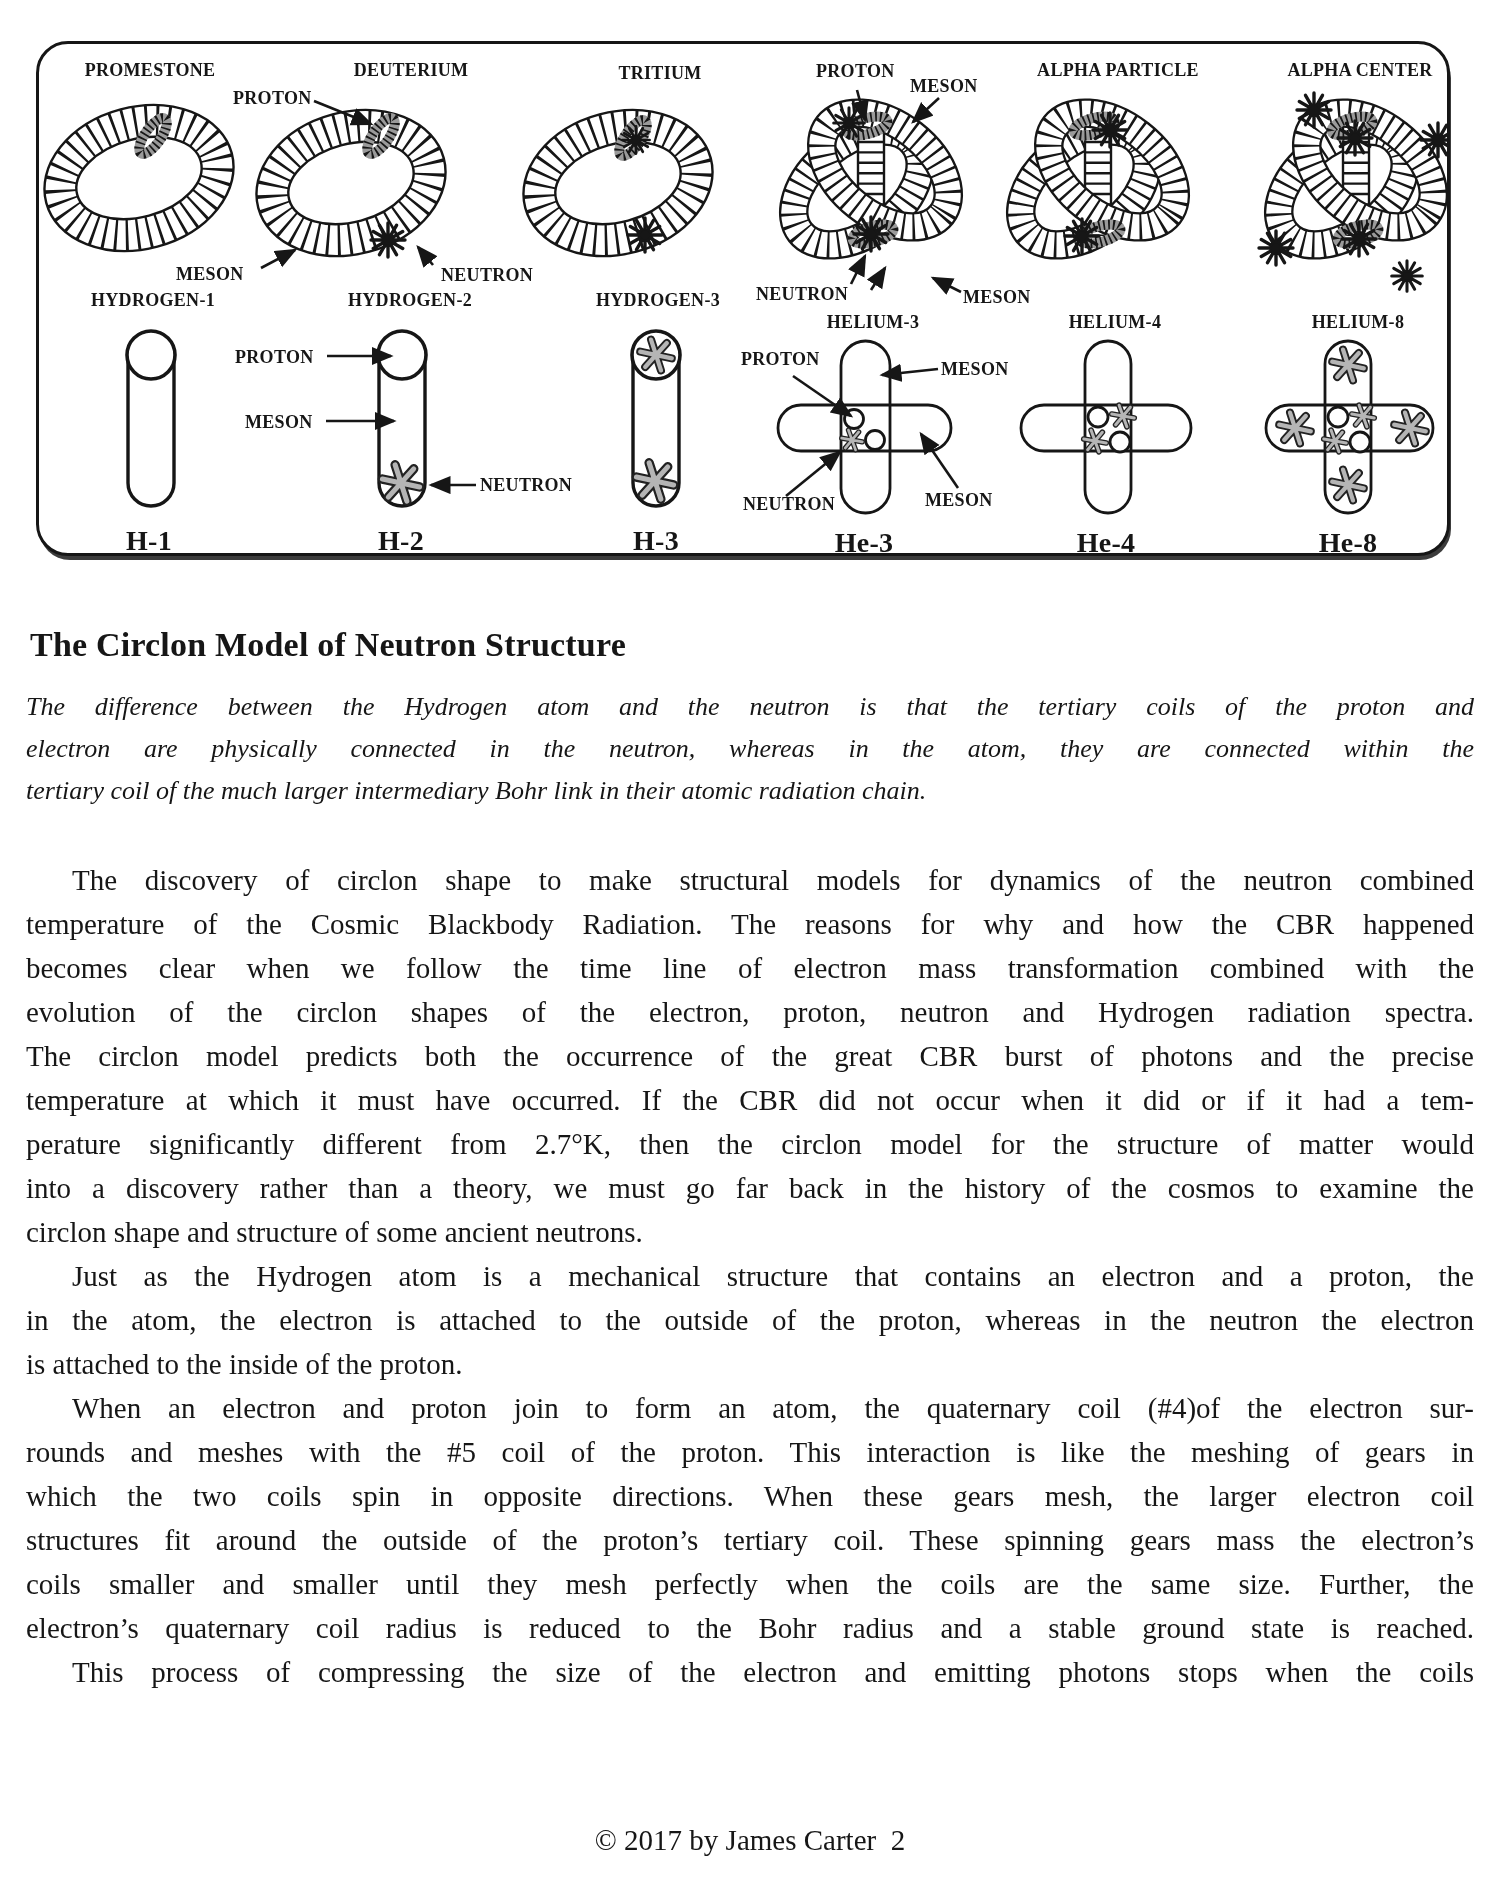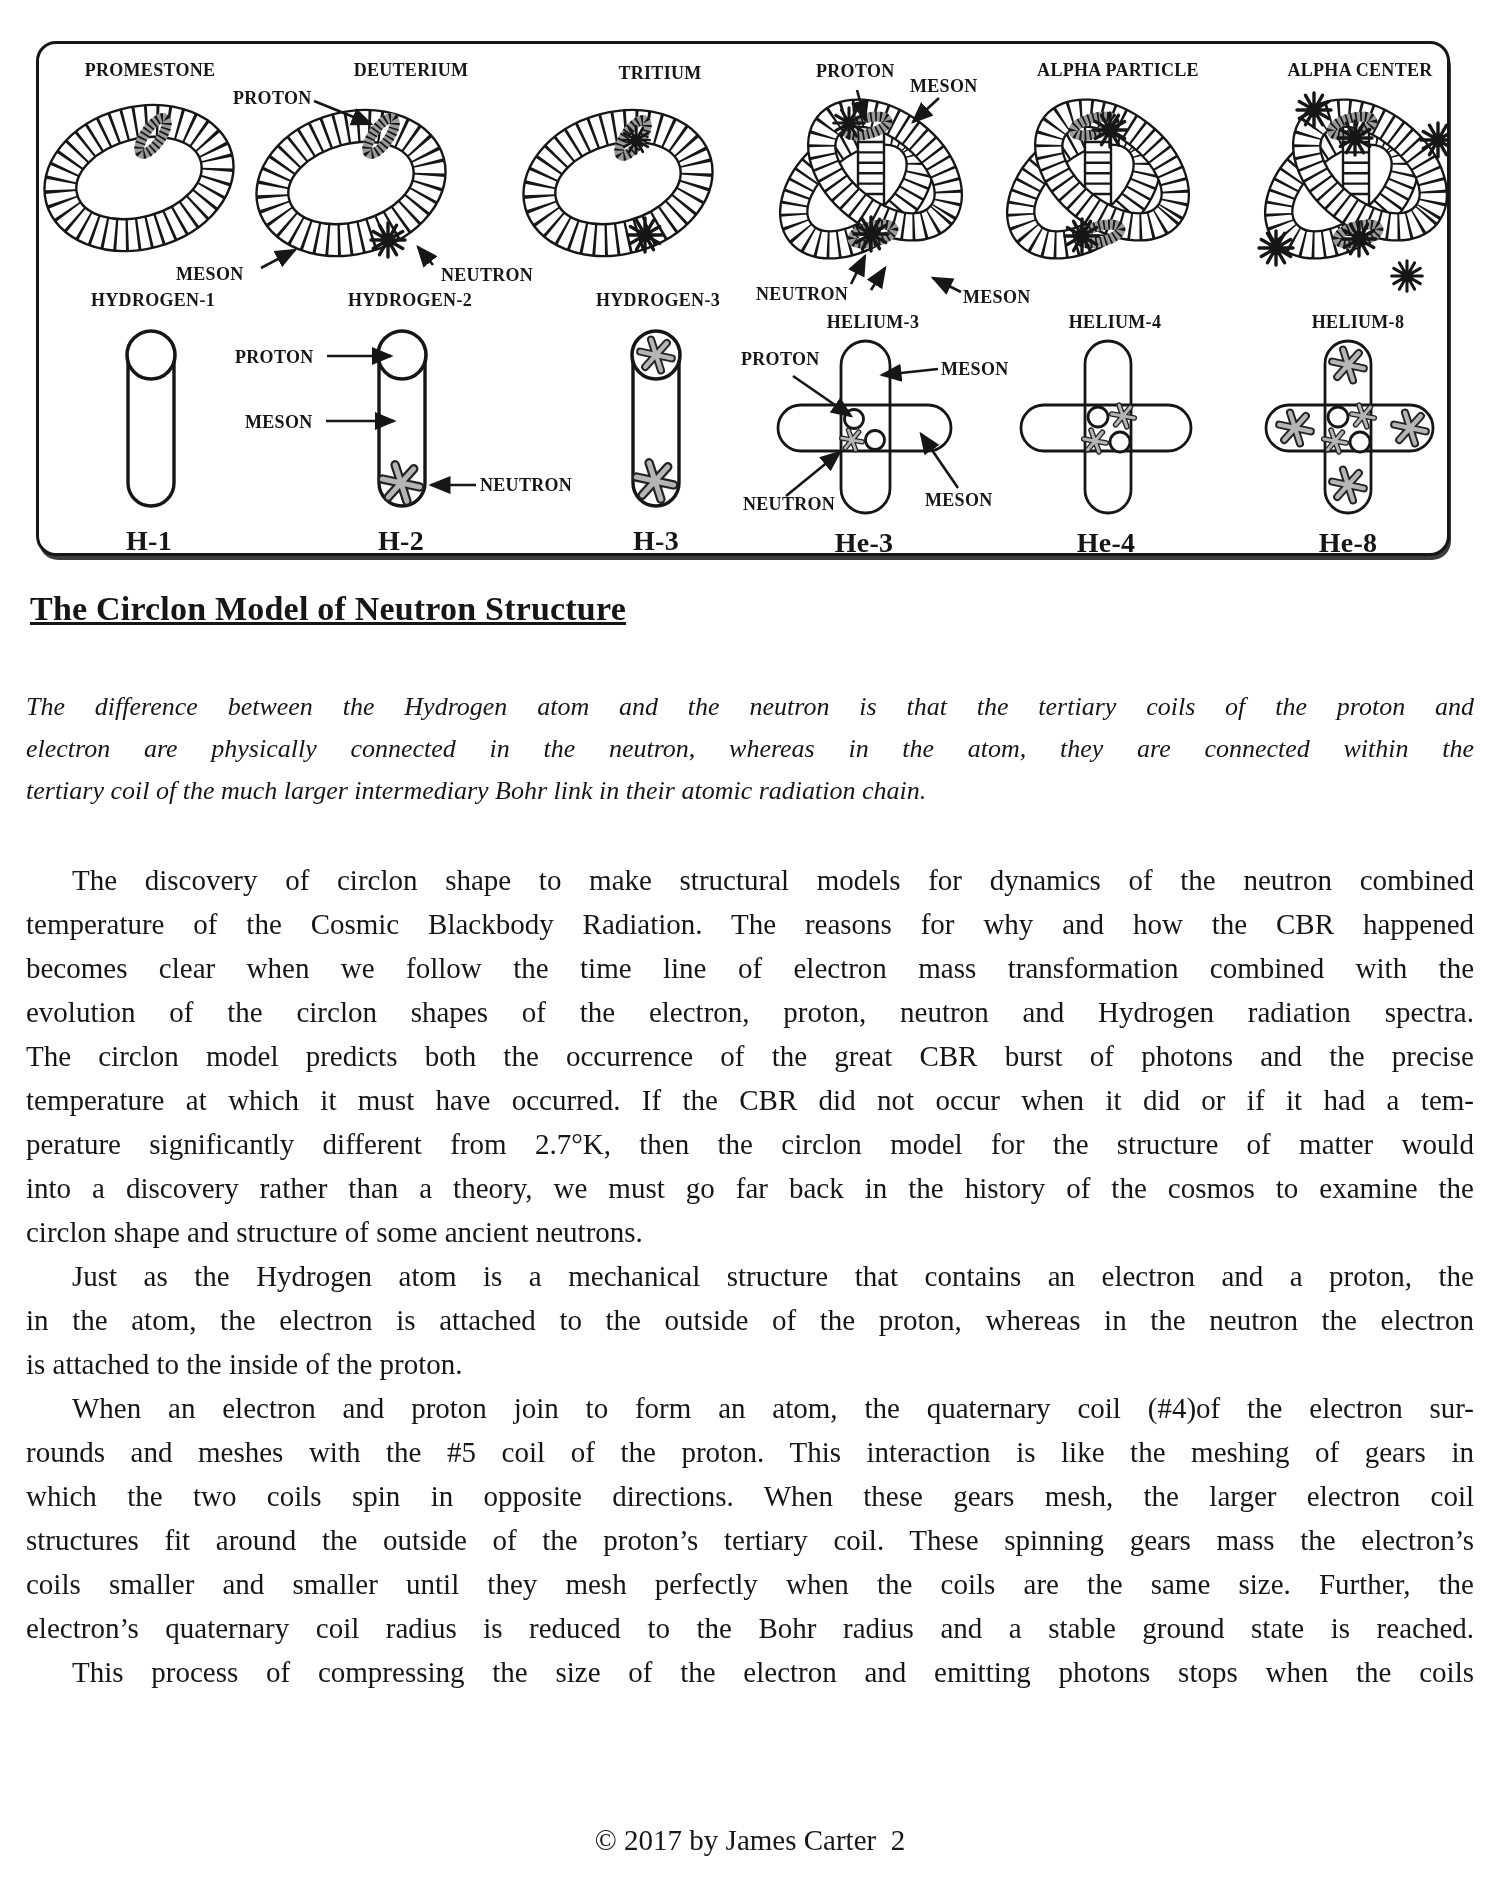--- a/index.html
+++ b/index.html
@@ -3,34 +3,34 @@
 <meta charset="utf-8">
 <style>
   html,body{margin:0;padding:0;}
   body{
     width:1500px;height:1898px;position:relative;background:#ffffff;
     font-family:"Liberation Serif",serif;color:#161616;overflow:hidden;
   }
   
   .figure-box{
     position:absolute;left:36px;top:41px;width:1408px;height:509px;
-    border:3.5px solid #161616;border-radius:20px;background:#fff;
+    border:3.5px solid #161616;border-radius:32px;background:#fff;
     box-shadow:2px 5px 0 -1px #3c3c3c;
   }
   .figure-box svg{position:absolute;left:0;top:0;}
   .fl{
     position:absolute;font-weight:bold;font-size:18px;line-height:1.05;
     white-space:nowrap;letter-spacing:.3px;color:#161616;
   }
   .fc{transform:translateX(-50%);}
   .r3{font-size:28px;}
   
   .page-title{
-    position:absolute;left:30px;top:590px;margin:0;
-    font-size:34px;font-weight:bold;letter-spacing:.2px;text-decoration:underline;
+    position:absolute;left:30px;top:626px;margin:0;
+    font-size:34px;font-weight:bold;letter-spacing:.2px;
   }
   .epigraph{
     position:absolute;left:26px;top:686px;width:1448px;
     font-style:italic;font-size:26px;line-height:42px;
   }
   .bodytext{
     position:absolute;left:26px;top:858px;width:1448px;
     font-size:29px;line-height:44px;
   }
   .jl{text-align:justify;text-align-last:justify;}

